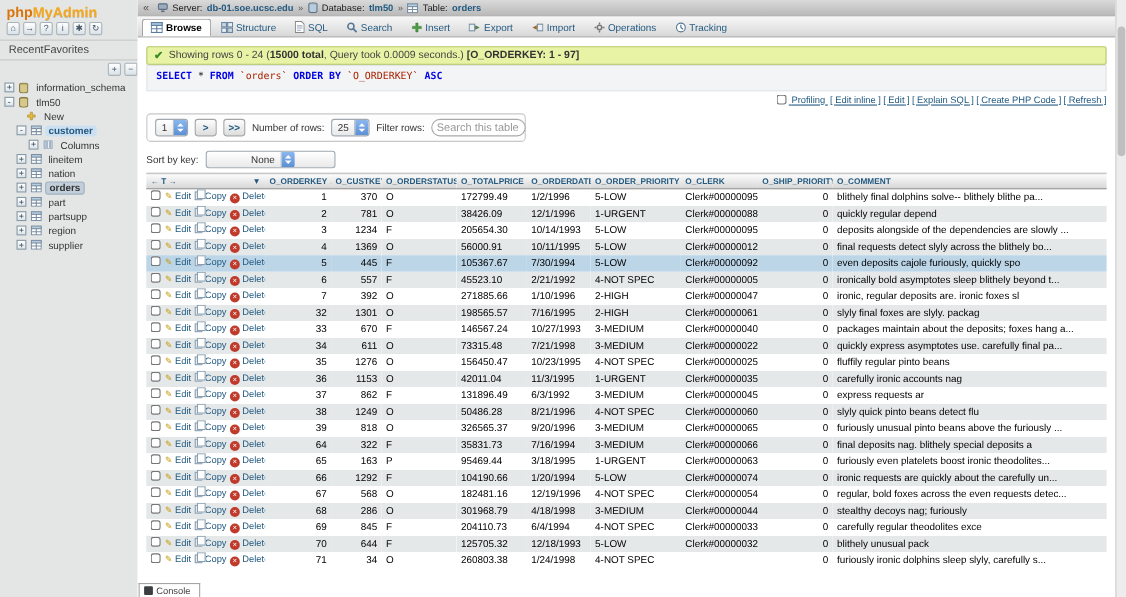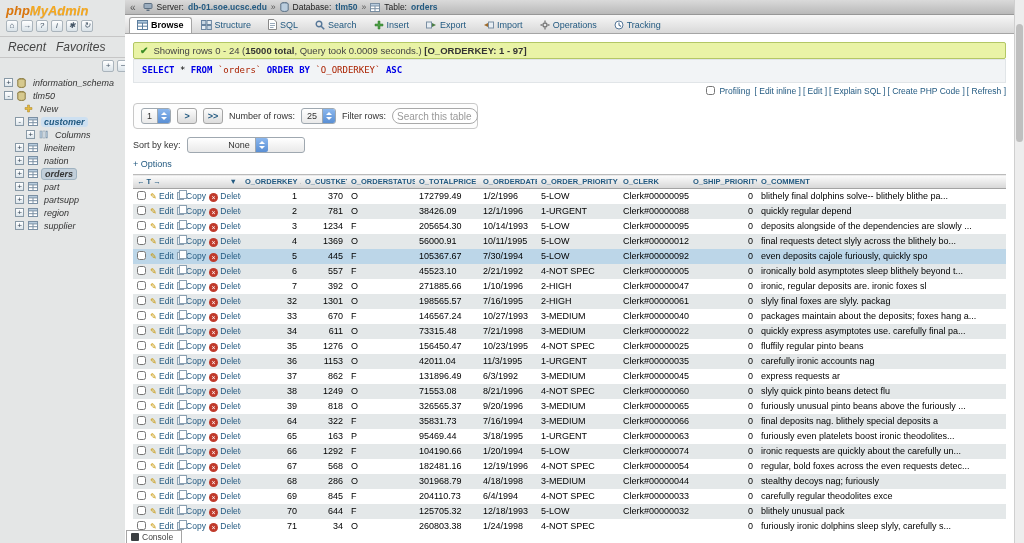--- a/index.html
+++ b/index.html
@@ -2,28 +2,28 @@
 <html><head>
 <meta charset="utf-8">
 <style>
   *{margin:0;padding:0;box-sizing:border-box;}
   html,body{width:1024px;height:543px;overflow:hidden;background:#fff;
     font-family:"Liberation Sans",sans-serif;font-size:10px;color:#000;}
   a{text-decoration:none;color:#235A81;cursor:pointer;}
   #app{position:relative;width:1024px;height:543px;background:#E8E8E8;overflow:hidden;}
 
   
-  #sidebar{position:absolute;left:0;top:0;width:151px;height:543px;background:#E4E6E6;border-right:1px solid #f97316;font-style:italic;}
+  #sidebar{position:absolute;left:0;top:0;width:151px;height:543px;background:#E4E6E6;border-right:5px solid #f97316;}
   #logo{padding:3px 6px 1px;font-size:13px;font-weight:bold;letter-spacing:0;cursor:pointer;}
   .lphp{color:#D9750C;}
   .lmy{color:#F6A81C;text-shadow:0 1px 0 #bbb;}
   #navicons{display:flex;gap:3px;padding:1px 6px 4px;border-bottom:1px solid #C6C6C6;}
   .ntile{width:12px;height:12px;border:1px solid #AAB4BC;border-radius:2px;background:linear-gradient(#FFF,#D9E2E8);
     font-size:8px;line-height:10px;text-align:center;color:#456;cursor:pointer;}
-  #recentrow{display:flex;gap:10px;padding:3px 8px;border-bottom:1px solid #C6C6C6;font-size:12px;color:#444;}
+  #recentrow{display:flex;padding:3px 8px;border-bottom:1px solid #C6C6C6;font-size:10px;color:#444;}
   #recentrow span{cursor:pointer;}
   #navctl{display:flex;gap:3px;justify-content:flex-end;padding:2px 6px;}
   #tree{padding:2px 0;}
   .treeitem{display:flex;align-items:center;gap:3px;height:13px;font-size:9px;color:#333;cursor:pointer;white-space:nowrap;}
   .treeitem .tlabel{padding:0 3px;border-radius:3px;}
   .treeitem.expanded .tlabel{background:#CDE0F1;color:#235A81;font-weight:bold;}
   .treeitem.selected .tlabel{background:#C2CFDA;border:1px solid #9FB2C0;font-weight:bold;}
   .exp{width:9px;height:9px;border:1px solid #8899A6;background:linear-gradient(#FFF,#DDE6EC);
     font-size:8px;line-height:7px;text-align:center;color:#345;flex:0 0 auto;}
   .expsp{width:9px;flex:0 0 auto;}
@@ -51,21 +51,21 @@
     display:flex;align-items:center;gap:5px;padding:0 6px;font-size:9.5px;color:#444;}
   #msg b{color:#333;}
   .checkic{color:#3B8C26;font-weight:bold;font-size:10px;}
 
   #sqlbox{margin-top:0;height:24px;background:#F2F4F6;border:1px solid #E1E5E8;padding:5px 8px;
     font-family:"DejaVu Sans Mono",monospace;font-size:9px;white-space:nowrap;overflow:hidden;}
   .kw{color:#0000E6;font-weight:bold;}
   .id{color:#AA2200;}
   .op{color:#000;}
 
-  #sqlfoot{margin-top:3px;height:12px;text-align:right;font-size:8.5px;color:#235A81;white-space:nowrap;}
+  #sqlfoot{margin-top:3px;height:12px;text-align:right;font-size:8.5px;color:#235A81;white-space:nowrap;text-decoration:underline;}
   #sqlfoot input{width:9px;height:9px;vertical-align:-1px;margin-right:2px;}
   .lnkwrap{color:#235A81;margin-left:2px;}
 
   #pagebox{margin-top:5px;height:26px;width:345px;border:1px solid #C8C8C8;border-radius:4px;background:#FDFDFD;
     display:flex;align-items:center;gap:6px;padding:0 7px;font-size:9px;color:#333;white-space:nowrap;}
   .macsel{display:inline-flex;align-items:center;height:16px;border:1px solid #9FA8B0;border-radius:3px;
     background:linear-gradient(#FFF,#E9E9E9);font-size:9px;cursor:pointer;}
   .macsel .val{padding:0 5px;}
   .macsel.wide{min-width:118px;justify-content:center;}
   .dcaret{width:13px;align-self:stretch;border-left:1px solid #9FA8B0;border-radius:0 2px 2px 0;
@@ -431,23 +431,20 @@
       </div>
 
       <div id="sortrow">
         <span>Sort by key:</span>
         <span class="macsel wide">
             <span class="val">None</span>
             <span class="dcaret"></span>
           </span>
       </div>
 
-      <div id="optrow">
-        <a>+ Options</a>
-      </div>
 
       <table id="grid">
         <colgroup>
           <col style="width:108px">
             <col style="width:60px">
             <col style="width:46px">
             <col style="width:68px">
           <col style="width:64px">
             <col style="width:58px">
             <col style="width:82px">
@@ -633,21 +630,21 @@
               <td>3-MEDIUM</td>
               <td>Clerk#000000456</td>
               <td class="num">0</td>
               <td>express requests ar</td>
             </tr>
             <tr class="even">
               <td class="act"><input type="checkbox" style=""><a class="alink"><span class="pencil">✎</span> Edit</a><a class="alink"><span class="copyic"></span> Copy</a><a class="alink"><span class="delic">×</span> Delete</a></td>
               <td class="num">38</td>
               <td class="num">1249</td>
               <td>O</td>
-              <td>71553.08</td>
+              <td>50486.28</td>
               <td>8/21/1996</td>
               <td>4-NOT SPEC</td>
               <td>Clerk#000000604</td>
               <td class="num">0</td>
               <td>slyly quick pinto beans detect flu</td>
             </tr>
             <tr class="odd">
               <td class="act"><input type="checkbox" style=""><a class="alink"><span class="pencil">✎</span> Edit</a><a class="alink"><span class="copyic"></span> Copy</a><a class="alink"><span class="delic">×</span> Delete</a></td>
               <td class="num">39</td>
               <td class="num">818</td>

